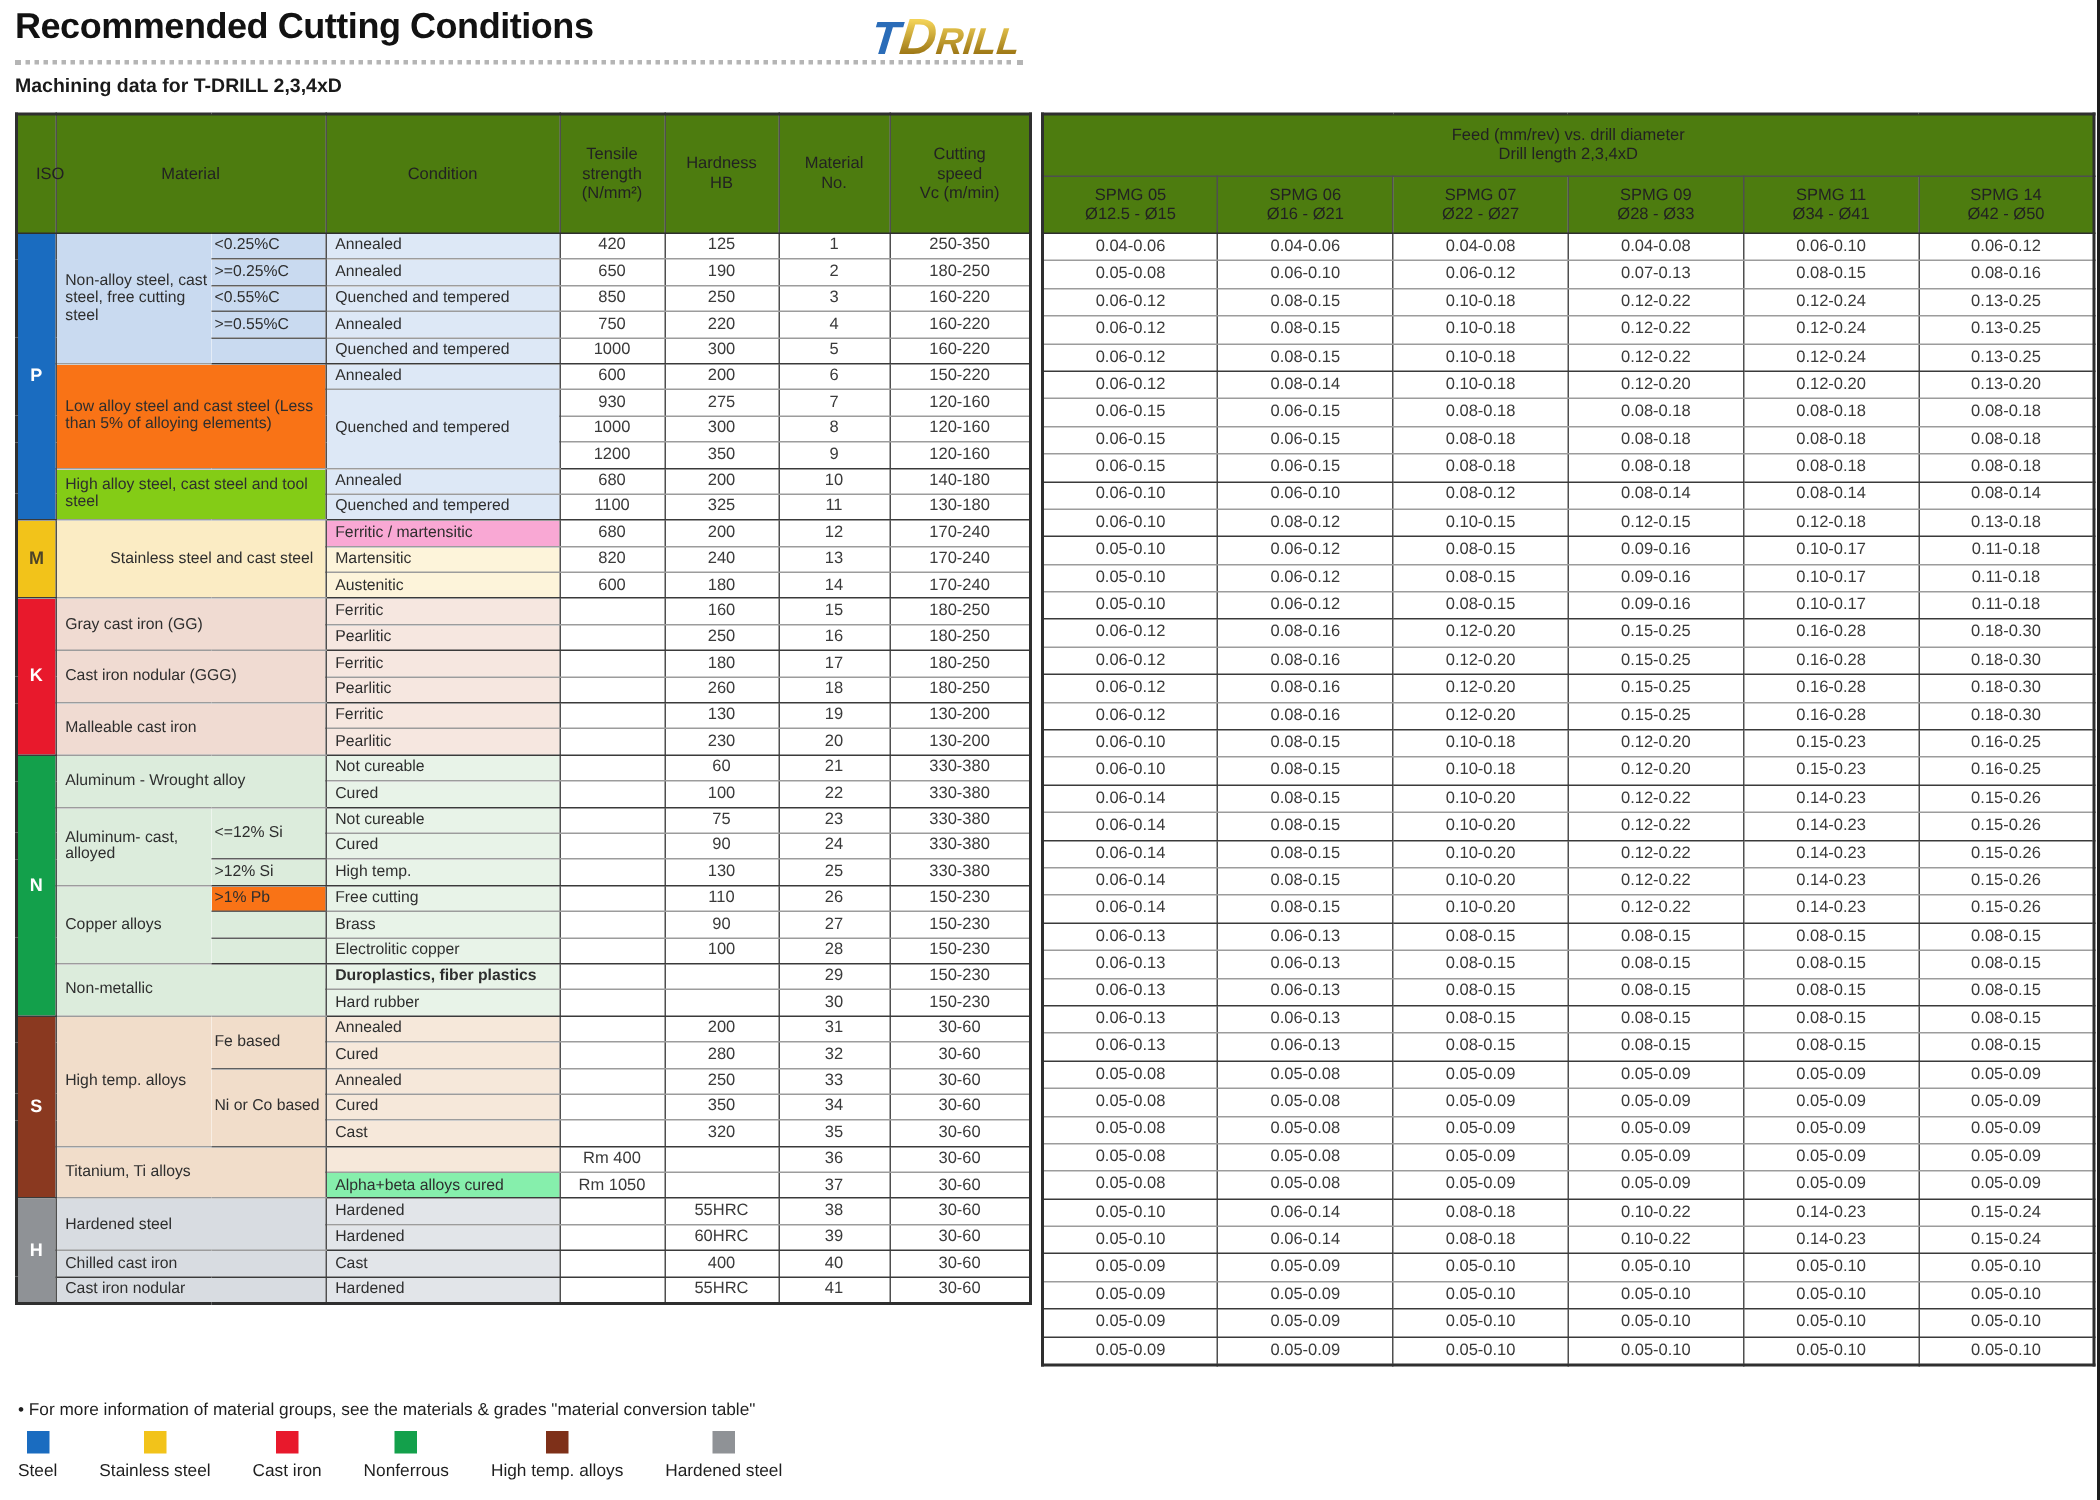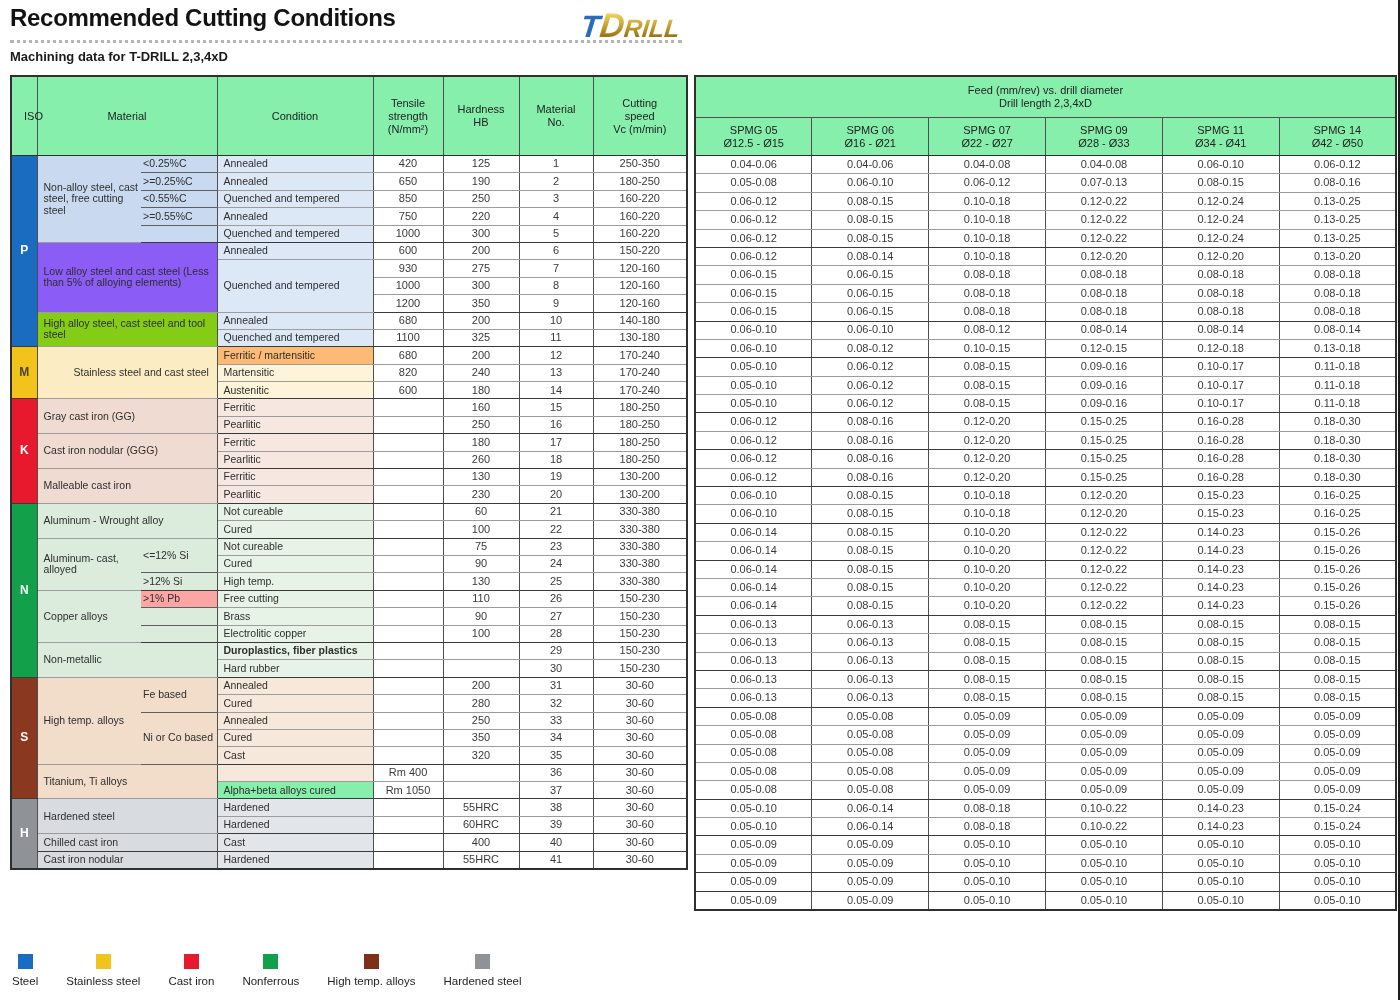--- a/index.html
+++ b/index.html
@@ -18,21 +18,21 @@
   .logo-drill { display:inline-block; font-size:25px; color:#b8890b;
     background:linear-gradient(180deg,#f2d257 20%,#8a6206 90%);
     -webkit-background-clip:text; background-clip:text; -webkit-text-fill-color:transparent; }
   .logo-drill::first-letter { font-size:34px; }
 
   
   table { border-collapse:collapse; table-layout:fixed; }
   .mat-table { position:absolute; left:10px; top:75px; width:676px; border:2px solid #2f2f2f; }
   .feed-table { position:absolute; left:694px; top:75px; width:703px; border:2px solid #2f2f2f; }
 
-  th { background:#86efac; font-weight:normal; font-size:11px; color:#222;
+  th { background:#4d7c0f; font-weight:normal; font-size:11px; color:#222;
        border:1px solid #4f4f4f; text-align:center; vertical-align:middle;
        white-space:pre-line; line-height:13px; padding:0 12px; }
   .mat-table thead th { height:78px; border-bottom:1px solid #2f2f2f; }
   .feed-title-th { height:40px; }
   .feed-col-th { height:37px; border-bottom:1px solid #2f2f2f; }
 
   td { border-left:1px solid #4f4f4f; border-right:1px solid #4f4f4f;
        border-bottom:1px solid #9c9c9c; border-top:none;
        font-size:10.5px; line-height:11.5px; padding:0 2px;
        overflow:hidden; vertical-align:middle; }
@@ -132,21 +132,21 @@
         </tr>
         <tr class="data-row end">
           <td class="spec-cell" rowspan="1" style="background: rgb(201, 218, 240);"></td>
           <td class="cond-cell" rowspan="1" style="background: rgb(221, 232, 246);">Quenched and tempered</td>
           <td class="num-cell">1000</td>
           <td class="num-cell">300</td>
           <td class="num-cell">5</td>
           <td class="num-cell">160-220</td>
         </tr>
         <tr class="data-row">
-          <td class="mat-cell" rowspan="4" colspan="2" style="background: #8b5cf6;">Low alloy steel and cast steel (Less than 5% of alloying elements)</td>
+          <td class="mat-cell" rowspan="4" colspan="2" style="background: #f97316;">Low alloy steel and cast steel (Less than 5% of alloying elements)</td>
           <td class="cond-cell" rowspan="1" style="background: rgb(221, 232, 246);">Annealed</td>
           <td class="num-cell">600</td>
           <td class="num-cell">200</td>
           <td class="num-cell">6</td>
           <td class="num-cell">150-220</td>
         </tr>
         <tr class="data-row">
           <td class="cond-cell" rowspan="3" style="background: rgb(221, 232, 246);">Quenched and tempered</td>
           <td class="num-cell">930</td>
           <td class="num-cell">275</td>
@@ -176,21 +176,21 @@
         <tr class="data-row end">
           <td class="cond-cell" rowspan="1" style="background: rgb(221, 232, 246);">Quenched and tempered</td>
           <td class="num-cell">1100</td>
           <td class="num-cell">325</td>
           <td class="num-cell">11</td>
           <td class="num-cell">130-180</td>
         </tr>
         <tr class="data-row">
           <td class="iso-cell" rowspan="3" style="background: rgb(242, 195, 26); color: rgb(77, 68, 40);">M</td>
           <td class="mat-cell" rowspan="3" colspan="2" style="background: rgb(251, 236, 196); padding-left: 36px;">Stainless steel and cast steel</td>
-          <td class="cond-cell" rowspan="1" style="background: #fdba74;">Ferritic / martensitic</td>
+          <td class="cond-cell" rowspan="1" style="background: #f9a8d4;">Ferritic / martensitic</td>
           <td class="num-cell">680</td>
           <td class="num-cell">200</td>
           <td class="num-cell">12</td>
           <td class="num-cell">170-240</td>
         </tr>
         <tr class="data-row">
           <td class="cond-cell" rowspan="1" style="background: rgb(253, 244, 218);">Martensitic</td>
           <td class="num-cell">820</td>
           <td class="num-cell">240</td>
           <td class="num-cell">13</td>
@@ -284,21 +284,21 @@
         <tr class="data-row end">
           <td class="spec-cell" rowspan="1" style="background: rgb(220, 236, 220);">&gt;12% Si</td>
           <td class="cond-cell" rowspan="1" style="background: rgb(232, 243, 232);">High temp.</td>
           <td class="num-cell"></td>
           <td class="num-cell">130</td>
           <td class="num-cell">25</td>
           <td class="num-cell">330-380</td>
         </tr>
         <tr class="data-row">
           <td class="mat-cell" rowspan="3" colspan="1" style="background: rgb(220, 236, 220);">Copper alloys</td>
-          <td class="spec-cell" rowspan="1" style="background: #fca5a5; margin-top: 18px;">&gt;1% Pb</td>
+          <td class="spec-cell" rowspan="1" style="background: #f97316; margin-top: 18px;">&gt;1% Pb</td>
           <td class="cond-cell" rowspan="1" style="background: rgb(232, 243, 232);">Free cutting</td>
           <td class="num-cell"></td>
           <td class="num-cell">110</td>
           <td class="num-cell">26</td>
           <td class="num-cell">150-230</td>
         </tr>
         <tr class="data-row">
           <td class="spec-cell" rowspan="1" style="background: rgb(220, 236, 220);"></td>
           <td class="cond-cell" rowspan="1" style="background: rgb(232, 243, 232);">Brass</td>
           <td class="num-cell"></td>
@@ -763,20 +763,21 @@
           <td class="feed-cell">0.05-0.09</td>
           <td class="feed-cell">0.05-0.09</td>
           <td class="feed-cell">0.05-0.10</td>
           <td class="feed-cell">0.05-0.10</td>
           <td class="feed-cell">0.05-0.10</td>
           <td class="feed-cell">0.05-0.10</td>
         </tr>
       </tbody>
   </table>
 
+  <div class="footnote">• For more information of material groups, see the materials &amp; grades "material conversion table"</div>
   <div class="legend" id="legend">
       <div class="legend-item">
         <span class="legend-swatch" style="background: rgb(26, 108, 192);"></span>
         <span class="legend-label">Steel</span>
       </div>
       <div class="legend-item">
         <span class="legend-swatch" style="background: rgb(242, 195, 26);"></span>
         <span class="legend-label">Stainless steel</span>
       </div>
       <div class="legend-item">

